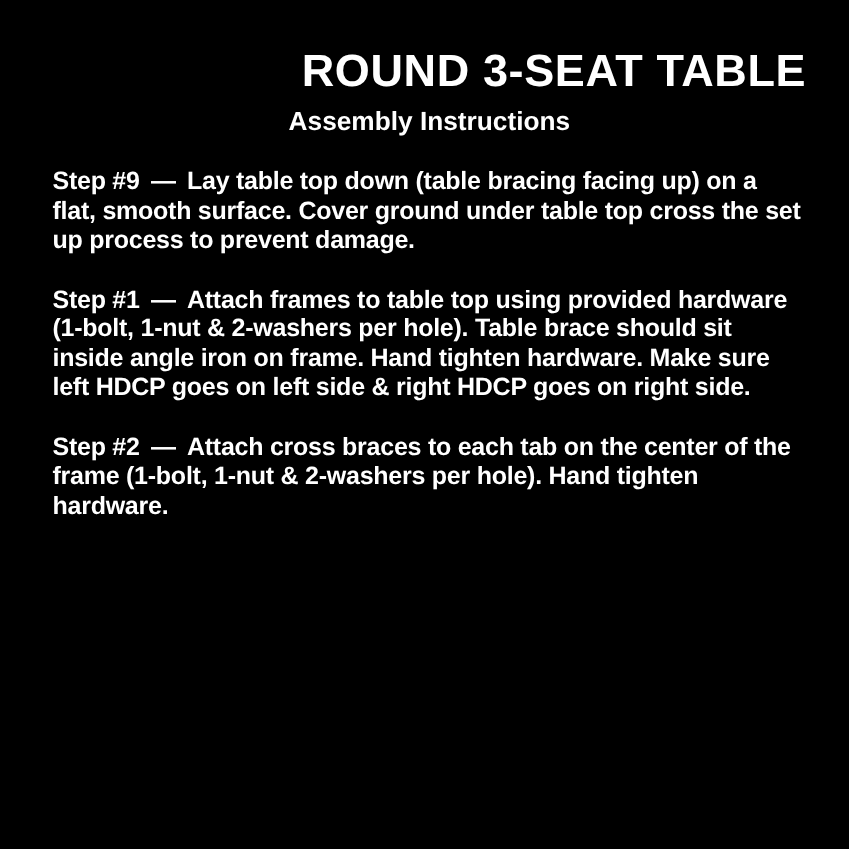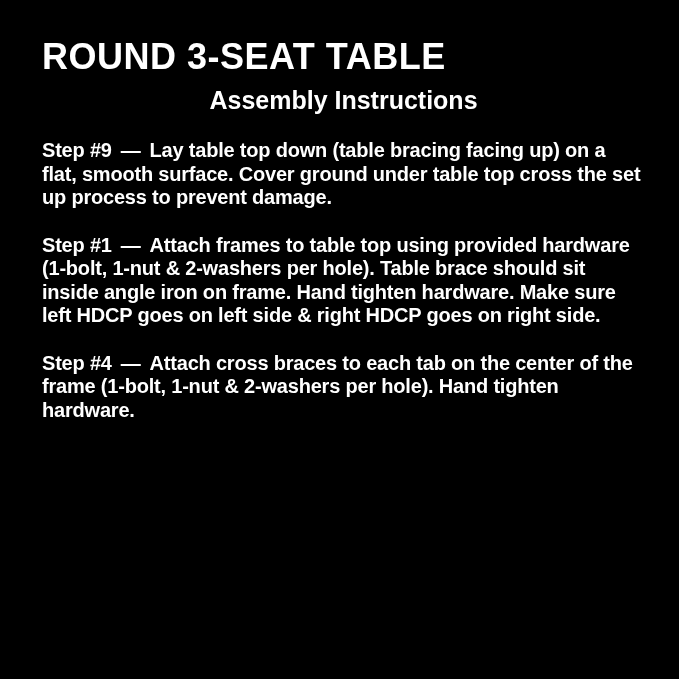--- a/index.html
+++ b/index.html
@@ -15,29 +15,29 @@
     font-weight: bold;
     overflow: hidden;
   }
   .page {
     box-sizing: border-box;
     width: 679px;
     height: 679px;
     padding: 36px 34px 0 42px;
   }
   .title {
-    text-align: left;
+    text-align: right;
     font-size: 36px;
     letter-spacing: 0.5px;
     margin: 0 0 8px 0;
     font-weight: bold;
   }
   .subtitle {
     text-align: center;
-    font-size: 25px;
+    font-size: 21px;
     margin: 0 0 24px 0;
     font-weight: bold;
   }
   .step {
     font-size: 20px;
     line-height: 23.5px;
     letter-spacing: -0.2px;
     margin: 0 0 24px 0;
     max-width: 605px;
   }
@@ -50,16 +50,16 @@
 
 <div class="page">
   <h1 class="title">ROUND 3-SEAT TABLE</h1>
   <h2 class="subtitle">Assembly Instructions</h2>
 
   <p class="step"><span>Step #9</span><span class="sep">—</span><span>Lay table top down (table bracing facing up) on a flat, smooth surface. Cover ground under table top cross the set up process to prevent damage.</span></p>
 
   <p class="step"><span>Step #1</span><span class="sep">—</span><span>Attach frames to table top using provided hardware (1-bolt, 1-nut &amp; 2-washers per hole). Table brace should sit inside angle iron on frame. Hand tighten hardware. Make sure left HDCP goes on left side &amp; right HDCP goes on right side.</span></p>
 
 
-  <p class="step"><span>Step #4</span><span class="sep">—</span><span>Attach cross braces to each tab on the center of the frame (1-bolt, 1-nut &amp; 2-washers per hole). Hand tighten hardware.</span></p>
+  <p class="step"><span>Step #2</span><span class="sep">—</span><span>Attach cross braces to each tab on the center of the frame (1-bolt, 1-nut &amp; 2-washers per hole). Hand tighten hardware.</span></p>
 
 
 </div>
 
 </body></html>

